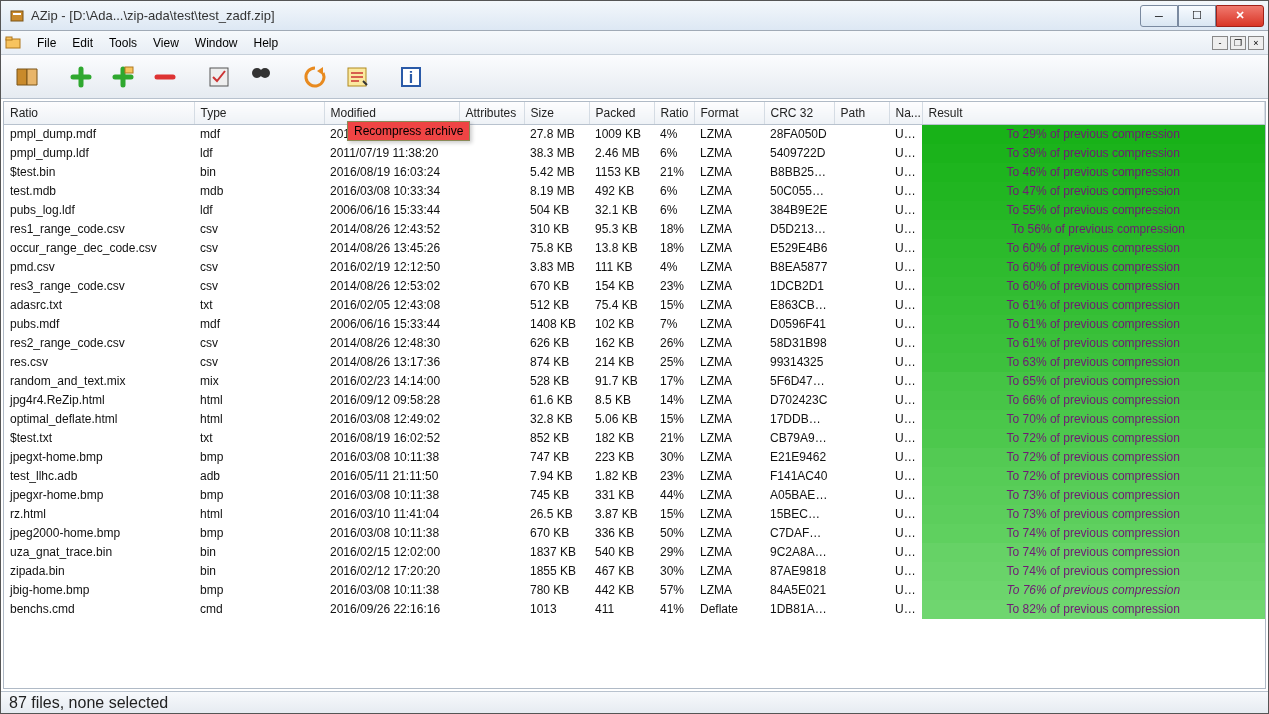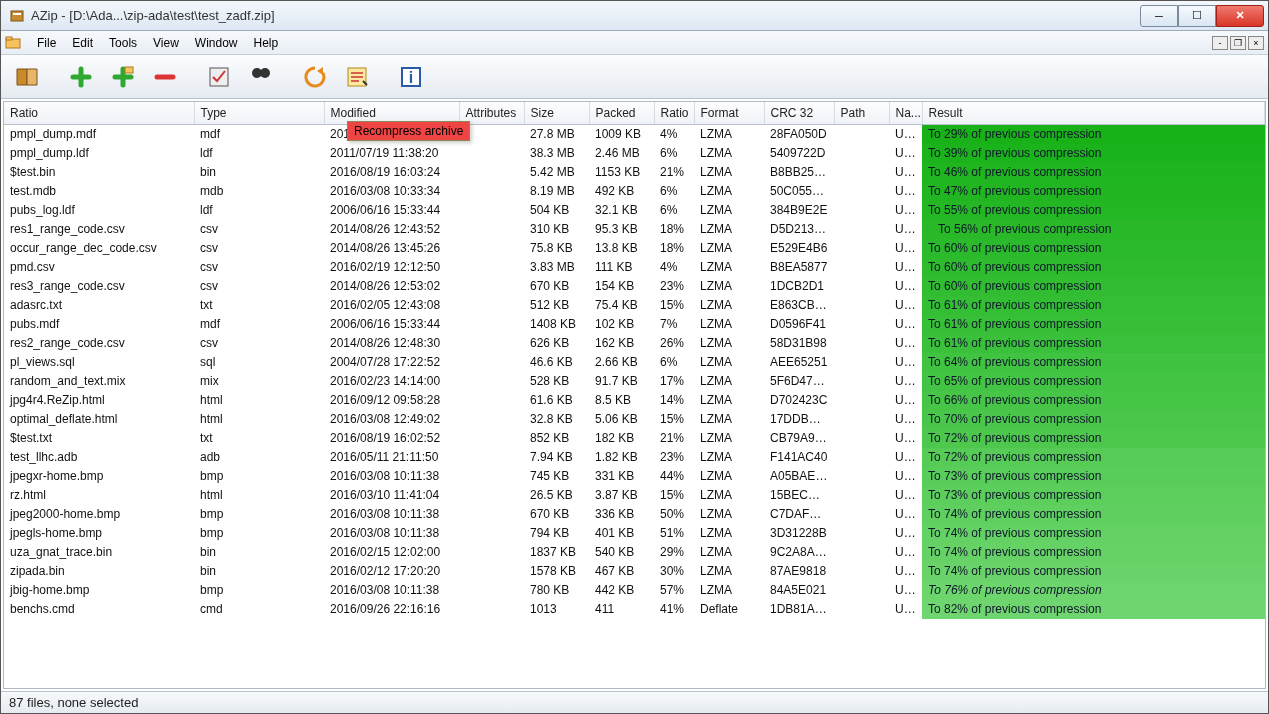--- a/index.html
+++ b/index.html
@@ -101,38 +101,38 @@
   white-space:nowrap; overflow:hidden;
 }
 tbody td {
   padding:2px 6px;
   border-bottom:0;
   font-size:12px;
   color:#111;
   white-space:nowrap; overflow:hidden; text-overflow:ellipsis;
   height:19px;
 }
-.result-cell{color:#0f172a;}
+.result-cell{color:#701a75;text-align:center;}
 .tooltip{
   position:absolute;
   left:346px; top:22px;
   background:#ef4444;
   border:1px solid #8a8a58;
   padding:2px 6px;
   font-size:12px;
   box-shadow:2px 2px 4px rgba(0,0,0,.2);
   z-index:50;
 }
 .statusbar{
   height:22px;
   border-top:1px solid #b8c2ce;
   background:linear-gradient(#f7f9fc,#e6ebf1);
   display:flex;align-items:center;
   padding:0 8px;
-  font-size:13px;color:#222;
+  font-size:16px;color:#222;
 }
 .col-name{width:190px;}
 .col-type{width:130px;}
 .col-mod{width:135px;}
 .col-attr{width:65px;}
 .col-size{width:65px;}
 .col-packed{width:65px;}
 .col-ratio{width:40px;}
 .col-format{width:70px;}
 .col-crc{width:70px;}
@@ -433,32 +433,32 @@
               <td>626 KB</td>
               <td>162 KB</td>
               <td>26%</td>
               <td>LZMA</td>
               <td>58D31B98</td>
               <td></td>
               <td>UT...</td>
               <td class="result-cell" style="background: rgb(58, 192, 58);">To 61% of previous compression</td>
             </tr>
             <tr>
-              <td>pl_views.sql</td>
-              <td>sql</td>
-              <td>2004/07/28 17:22:52</td>
-              <td></td>
-              <td>46.6 KB</td>
-              <td>2.66 KB</td>
-              <td>6%</td>
-              <td>LZMA</td>
-              <td>AEE65251</td>
-              <td></td>
-              <td>UT...</td>
-              <td class="result-cell" style="background: rgb(64, 195, 64);">To 64% of previous compression</td>
+              <td>res.csv</td>
+              <td>csv</td>
+              <td>2014/08/26 13:17:36</td>
+              <td></td>
+              <td>874 KB</td>
+              <td>214 KB</td>
+              <td>25%</td>
+              <td>LZMA</td>
+              <td>99314325</td>
+              <td></td>
+              <td>UT...</td>
+              <td class="result-cell" style="background: rgb(61, 193, 61);">To 63% of previous compression</td>
             </tr>
             <tr>
               <td>random_and_text.mix</td>
               <td>mix</td>
               <td>2016/02/23 14:14:00</td>
               <td></td>
               <td>528 KB</td>
               <td>91.7 KB</td>
               <td>17%</td>
               <td>LZMA</td>
@@ -503,20 +503,34 @@
               <td>852 KB</td>
               <td>182 KB</td>
               <td>21%</td>
               <td>LZMA</td>
               <td>CB79A9E1</td>
               <td></td>
               <td>UT...</td>
               <td class="result-cell" style="background: rgb(77, 200, 77);">To 72% of previous compression</td>
             </tr>
             <tr>
+              <td>jpegxt-home.bmp</td>
+              <td>bmp</td>
+              <td>2016/03/08 10:11:38</td>
+              <td></td>
+              <td>747 KB</td>
+              <td>223 KB</td>
+              <td>30%</td>
+              <td>LZMA</td>
+              <td>E21E9462</td>
+              <td></td>
+              <td>UT...</td>
+              <td class="result-cell" style="background: rgb(83, 202, 83);">To 72% of previous compression</td>
+            </tr>
+            <tr>
               <td>test_llhc.adb</td>
               <td>adb</td>
               <td>2016/05/11 21:11:50</td>
               <td></td>
               <td>7.94 KB</td>
               <td>1.82 KB</td>
               <td>23%</td>
               <td>LZMA</td>
               <td>F141AC40</td>
               <td></td>
@@ -559,53 +573,39 @@
               <td>670 KB</td>
               <td>336 KB</td>
               <td>50%</td>
               <td>LZMA</td>
               <td>C7DAFF83</td>
               <td></td>
               <td>UT...</td>
               <td class="result-cell" style="background: rgb(95, 208, 95);">To 74% of previous compression</td>
             </tr>
             <tr>
-              <td>jpegls-home.bmp</td>
-              <td>bmp</td>
-              <td>2016/03/08 10:11:38</td>
-              <td></td>
-              <td>794 KB</td>
-              <td>401 KB</td>
-              <td>51%</td>
-              <td>LZMA</td>
-              <td>3D31228B</td>
-              <td></td>
-              <td>UT...</td>
-              <td class="result-cell" style="background: rgb(99, 209, 99);">To 74% of previous compression</td>
-            </tr>
-            <tr>
               <td>uza_gnat_trace.bin</td>
               <td>bin</td>
               <td>2016/02/15 12:02:00</td>
               <td></td>
               <td>1837 KB</td>
               <td>540 KB</td>
               <td>29%</td>
               <td>LZMA</td>
               <td>9C2A8AAB</td>
               <td></td>
               <td>UT...</td>
               <td class="result-cell" style="background: rgb(102, 210, 102);">To 74% of previous compression</td>
             </tr>
             <tr>
               <td>zipada.bin</td>
               <td>bin</td>
               <td>2016/02/12 17:20:20</td>
               <td></td>
-              <td>1578 KB</td>
+              <td>1855 KB</td>
               <td>467 KB</td>
               <td>30%</td>
               <td>LZMA</td>
               <td>87AE9818</td>
               <td></td>
               <td>UT...</td>
               <td class="result-cell" style="background: rgb(105, 211, 105);">To 74% of previous compression</td>
             </tr>
             <tr>
               <td>jbig-home.bmp</td>

